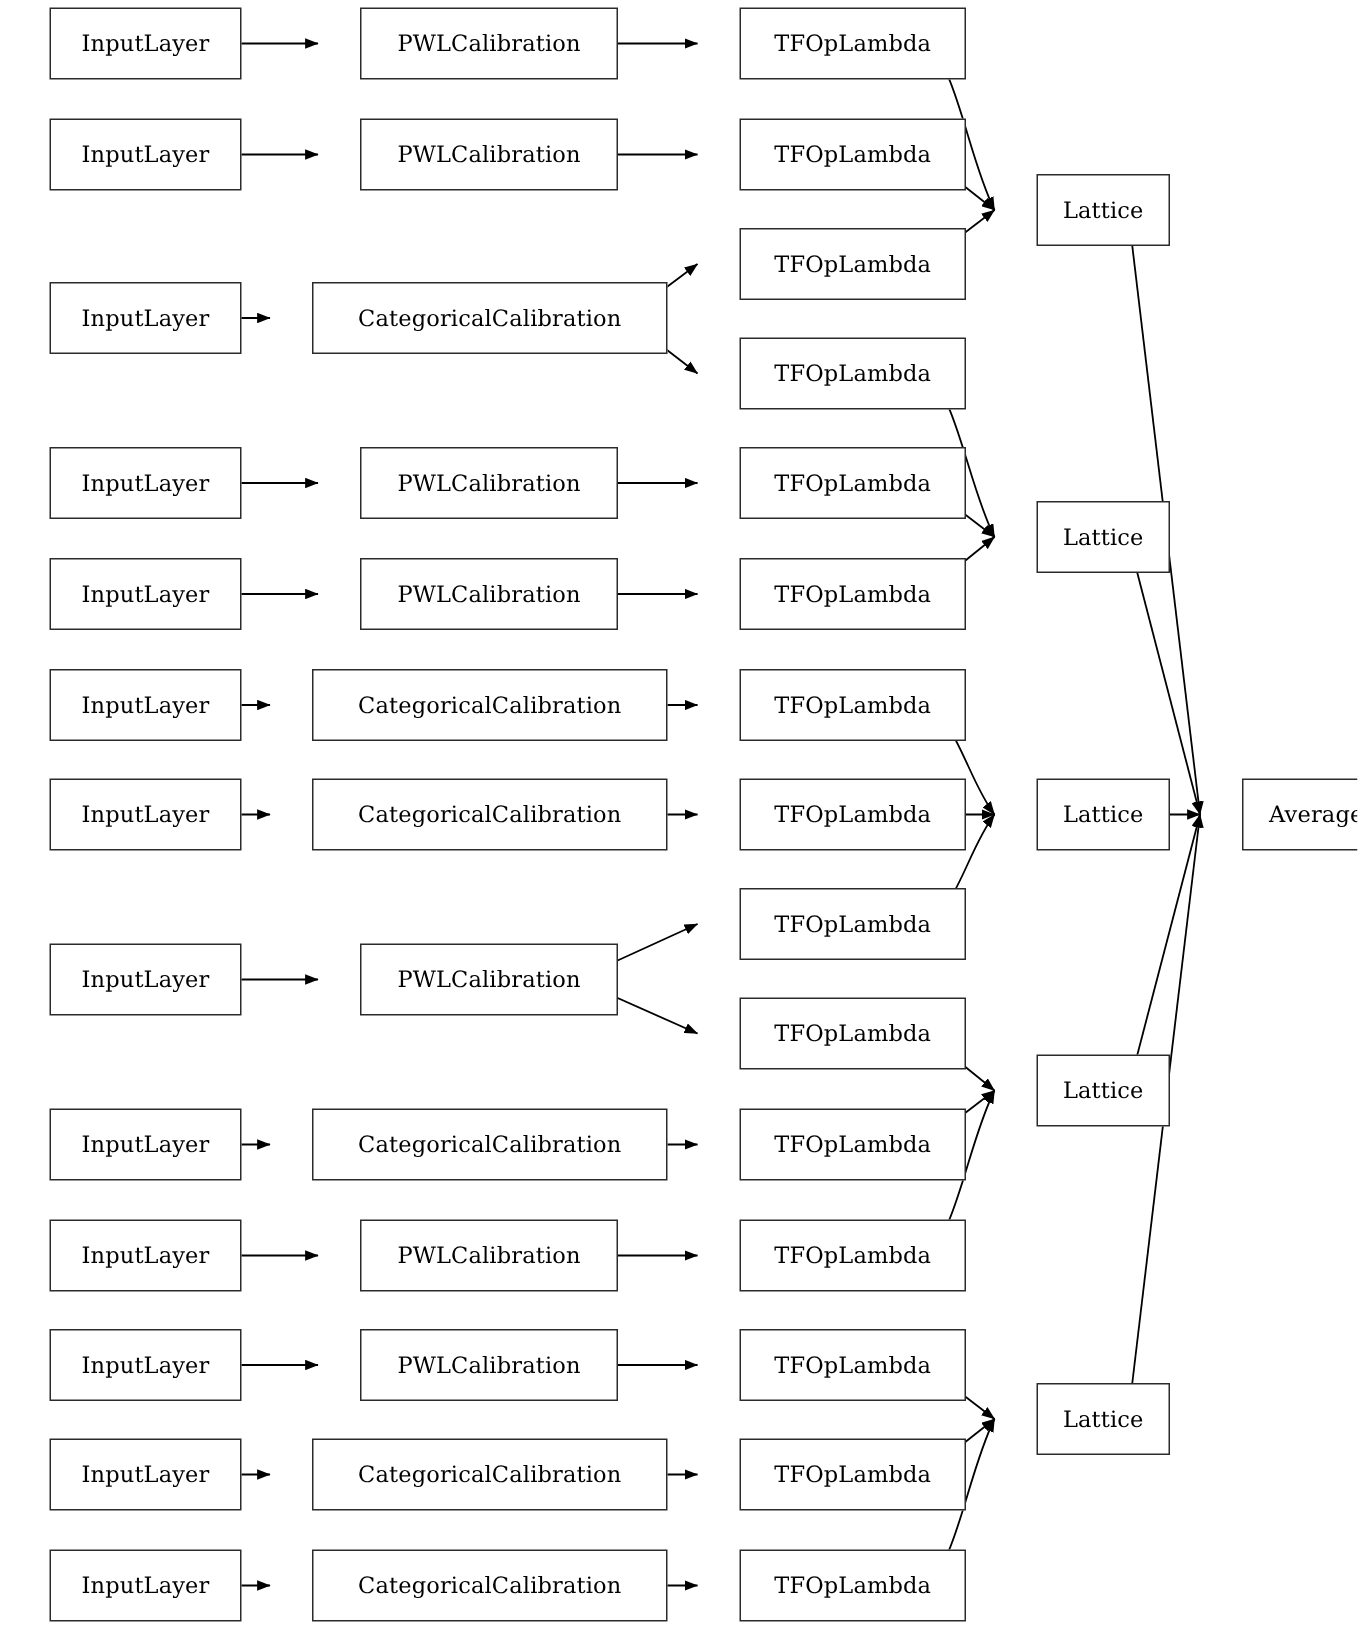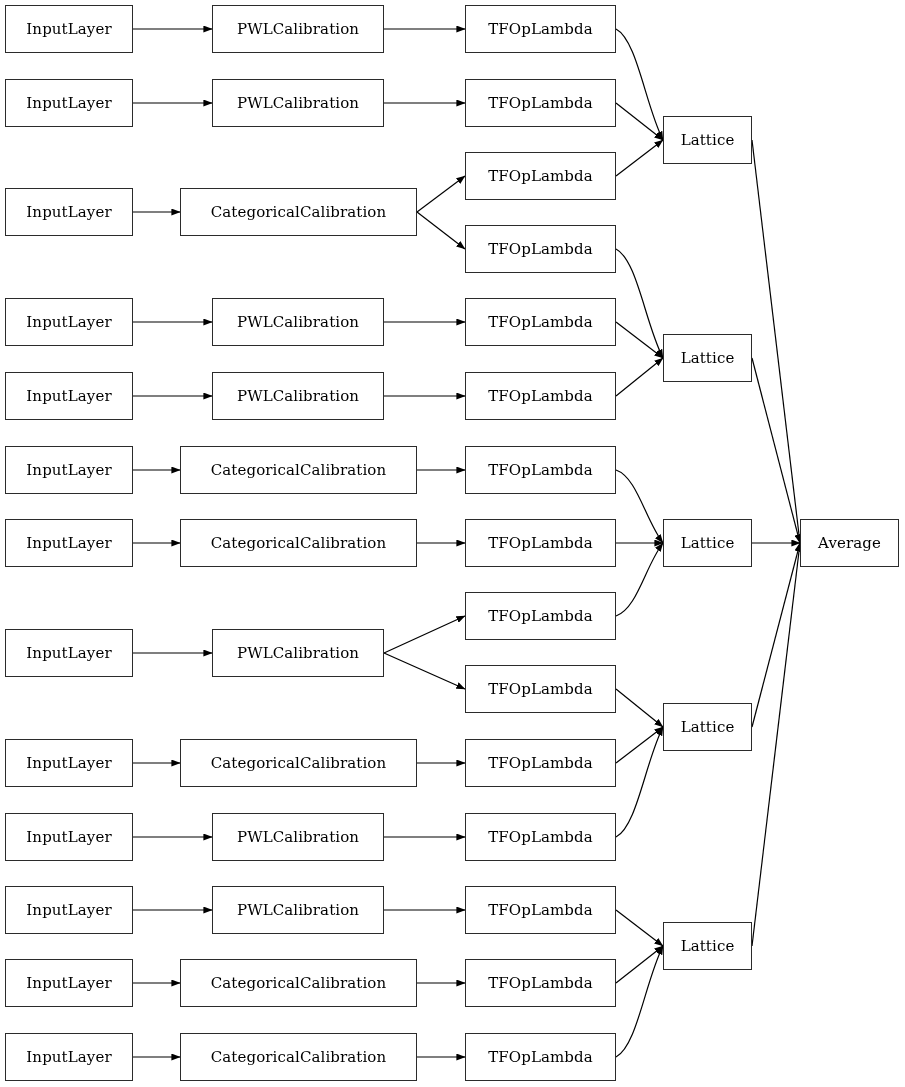--- a/index.html
+++ b/index.html
@@ -39,20 +39,21 @@
     background: #ffffff;
     display: flex;
     align-items: center;
     justify-content: center;
     font-family: "DejaVu Serif", "Liberation Serif", serif;
     font-size: 15px;
     color: #000000;
     line-height: 1;
     white-space: nowrap;
     letter-spacing: 0.1px;
+    margin-left: 28px;
   }
   .node-label {
     display: block;
     pointer-events: none;
   }
 </style>
 </head>
 <body>
 
 <div id="graph-canvas">

